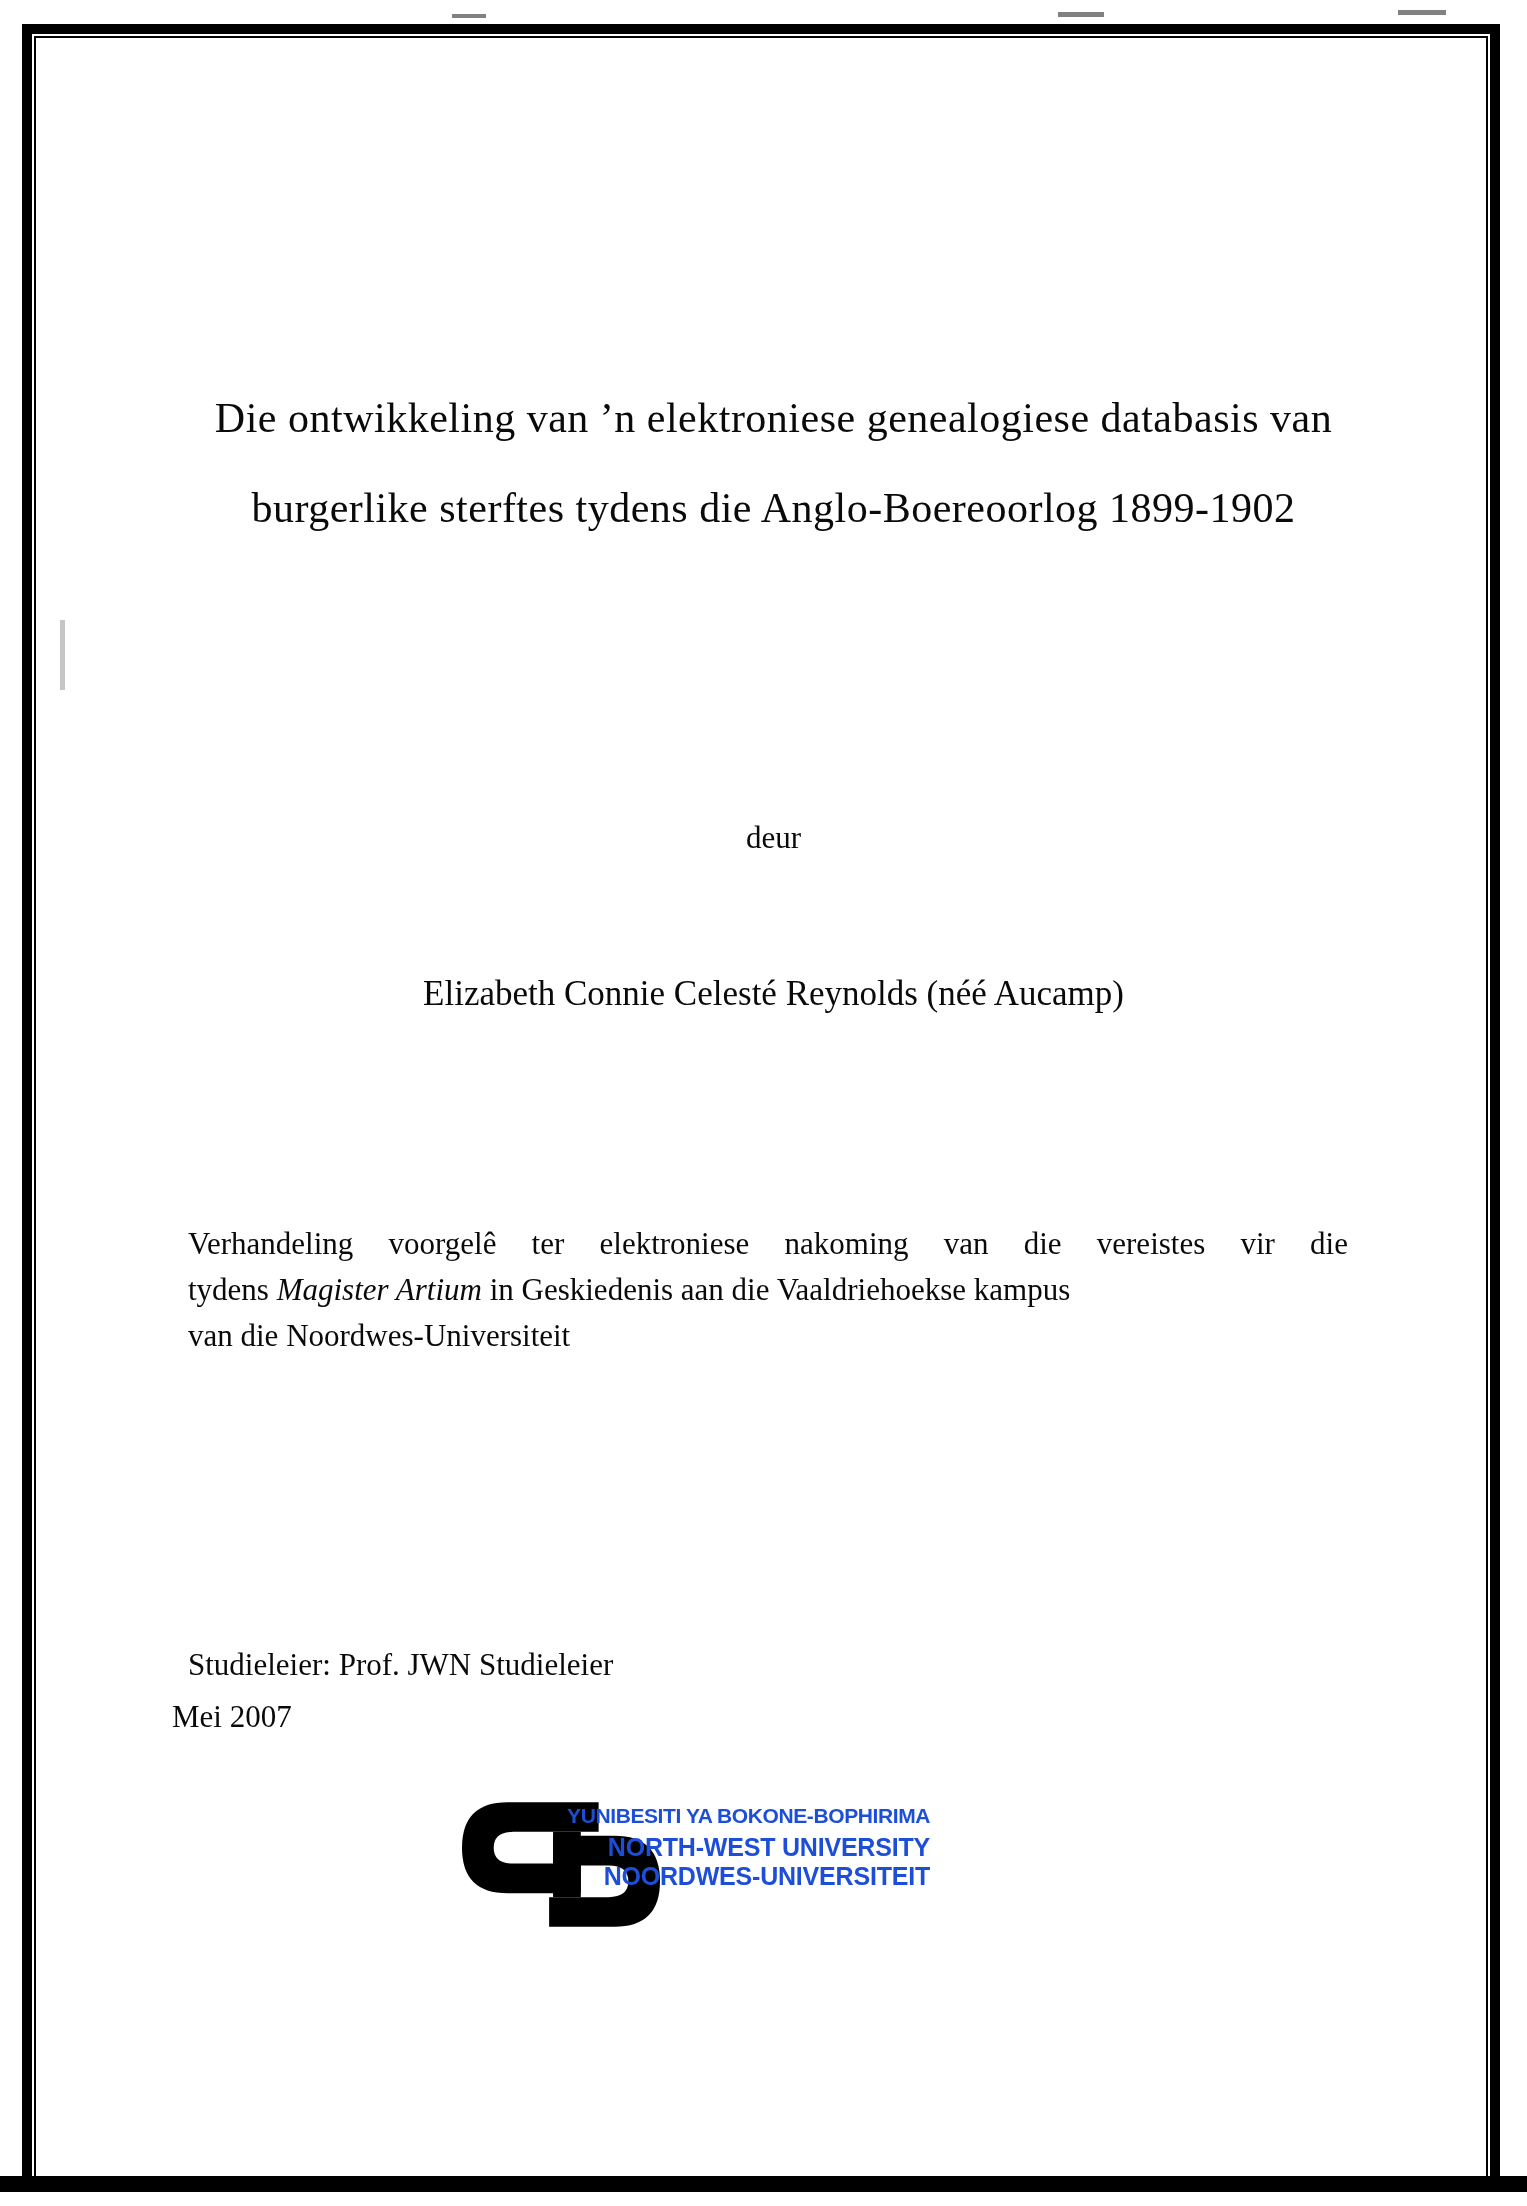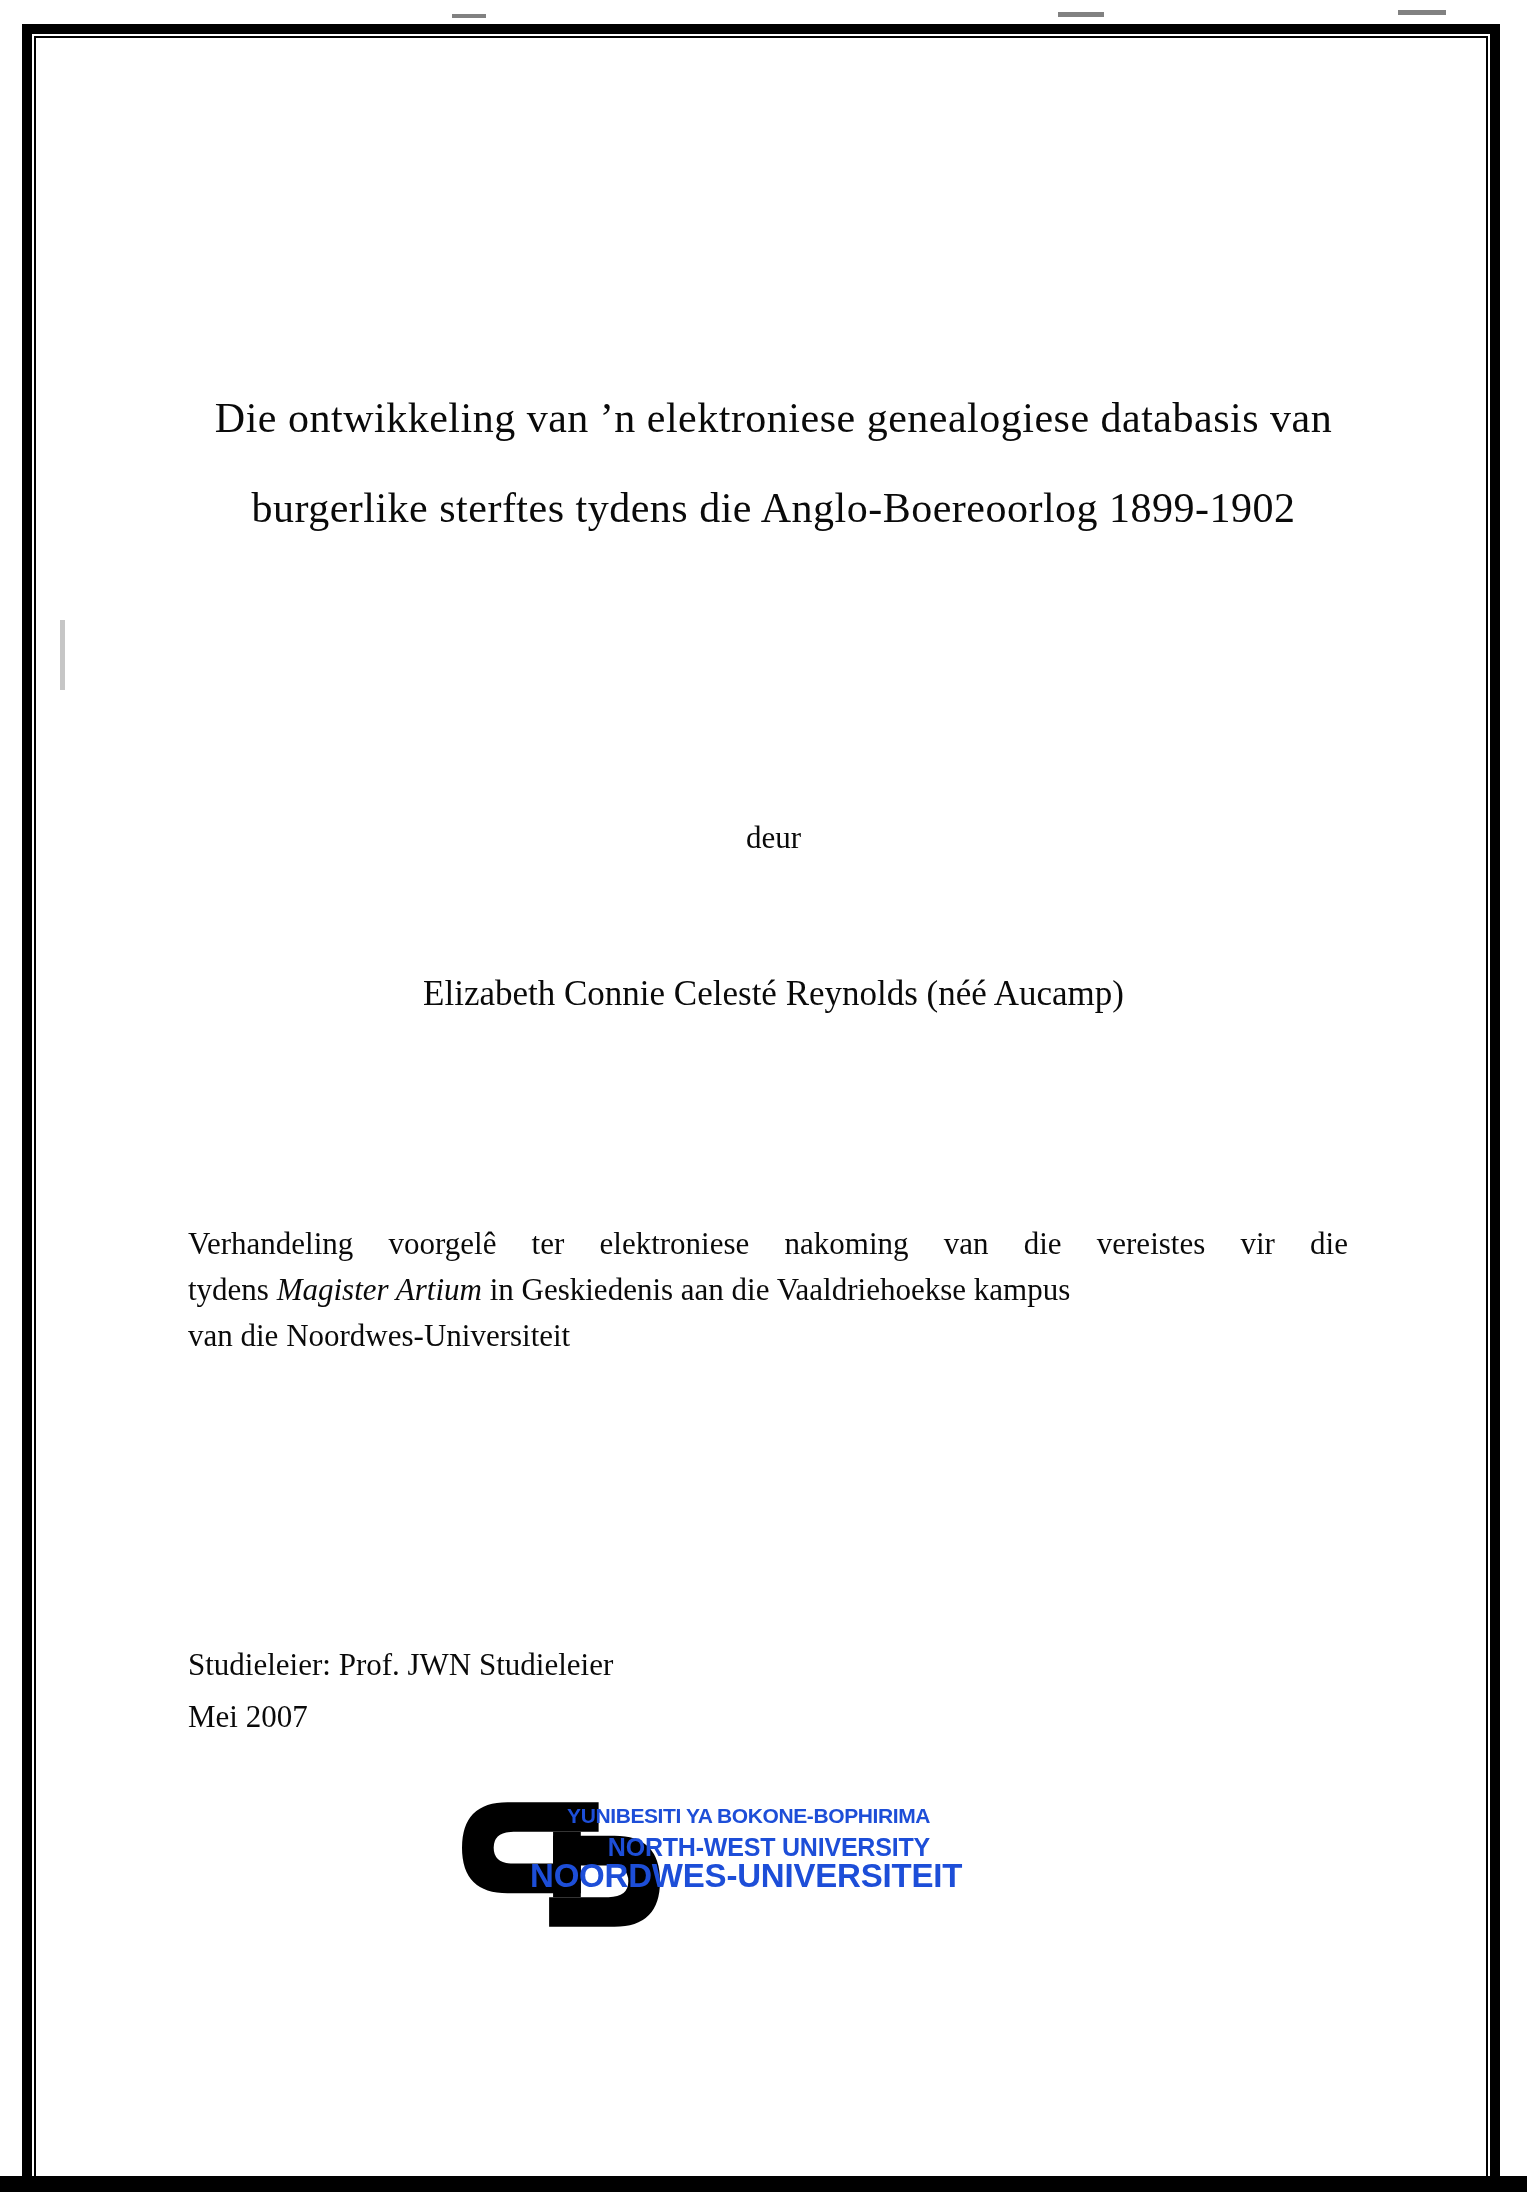--- a/index.html
+++ b/index.html
@@ -37,33 +37,33 @@
   .author  { top:976px; font-size:35px; line-height:35px; }
 
   .statement {
     position:absolute; left:188px; top:1221px; width:1160px;
     font-size:31px; line-height:46px;
   }
   .statement .just { text-align:justify; text-align-last:justify; }
   .statement .ital { font-style:italic; }
 
   .supervisor { position:absolute; left:188px; top:1645px; font-size:31px; line-height:40px; white-space:nowrap; }
-  .dateline   { position:absolute; left:188px; top:1697px; font-size:31px; line-height:40px; white-space:nowrap; }
+  .dateline   { position:absolute; left:172px; top:1697px; font-size:31px; line-height:40px; white-space:nowrap; }
 
   .logo-mark { position:absolute; left:462px; top:1802px; width:198px; height:125px; }
   .logo-mark svg { display:block; width:100%; height:100%; }
   .logo-text {
     position:absolute; left:530px; top:1804px; width:400px;
     text-align:right; white-space:nowrap;
     font-family:"Liberation Sans","DejaVu Sans",sans-serif;
     font-weight:bold; color:#1d4ed8;
   }
   .logo-l1 { font-size:21px; line-height:24px; letter-spacing:-0.4px; margin-bottom:5px; }
   .logo-l2 { font-size:25px; line-height:28px; letter-spacing:-0.2px; margin-bottom:1px; }
-  .logo-l3 { font-size:33px; line-height:28px; letter-spacing:-0.2px; }
+  .logo-l3 { font-size:25px; line-height:28px; letter-spacing:-0.2px; }
 </style>
 </head>
 <body>
 
 <div class="page">
 
   <div class="frame">
     <div class="frame-inner"></div>
   </div>
   <div class="smudge sm1"></div>

